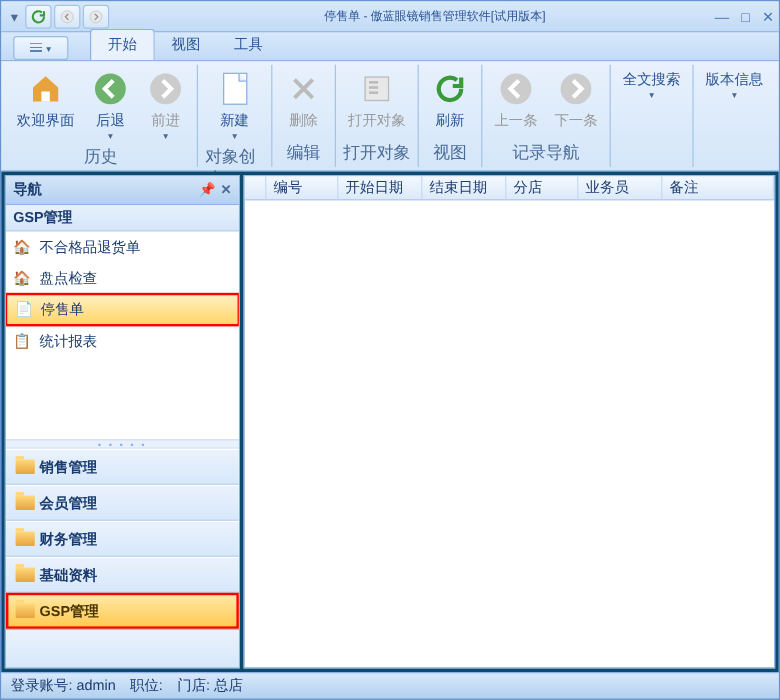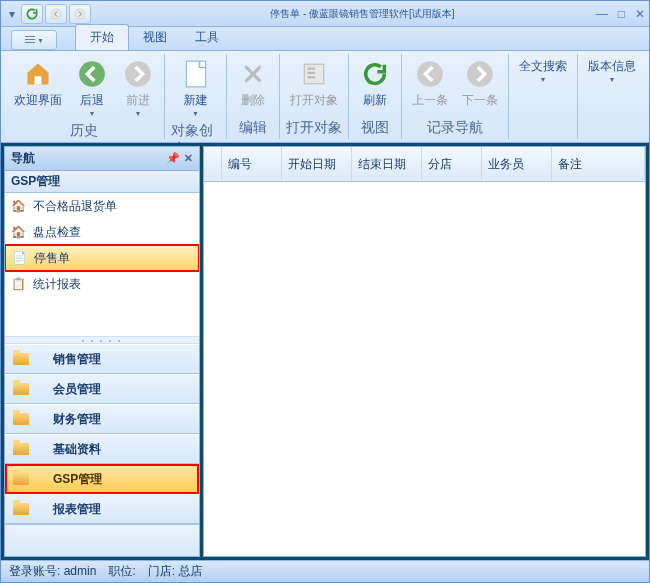--- a/index.html
+++ b/index.html
@@ -37,27 +37,27 @@
 .nav-header .sp { flex: 1; }
 .nav-header .hicon { color: #4a6b96; margin-left: 4px; font-size: 11px; }
 .nav-subheader { height: 22px; background: linear-gradient(#e8f1fc,#d4e6f9); display: flex; align-items: center; padding: 0 6px; color: #1a3c6e; font-weight: bold; border-bottom: 1px solid #a6c3e6; }
 .nav-items { flex: 1; overflow: auto; background: #fff; }
 .nav-item { height: 26px; display: flex; align-items: center; padding: 0 6px; gap: 6px; color: #1a3c6e; cursor: default; }
 .nav-item .icon { width: 16px; height: 16px; display: flex; align-items: center; justify-content: center; }
 .nav-item.selected { background: linear-gradient(#fff0c0,#ffd66a); border: 1px solid #e8a33d; }
 .nav-item.highlight { outline: 2px solid #ff0000; outline-offset: -1px; }
 .nav-splitter { height: 8px; background: #e8f1fc; display: flex; align-items: center; justify-content: center; color: #8db2e3; font-size: 8px; letter-spacing: 2px; border-top: 1px solid #cddff2; border-bottom: 1px solid #cddff2; }
 .nav-groups { background: #fff; }
-.nav-group { height: 30px; display: flex; align-items: center; padding: 0 8px; gap: 24px; background: linear-gradient(#eaf2fc,#d7e8fb); border-top: 1px solid #fff; border-bottom: 1px solid #a6c3e6; color: #1a3c6e; font-weight: bold; cursor: default; }
+.nav-group { height: 30px; display: flex; align-items: center; padding: 0 8px; gap: 4px; background: linear-gradient(#eaf2fc,#d7e8fb); border-top: 1px solid #fff; border-bottom: 1px solid #a6c3e6; color: #1a3c6e; font-weight: bold; cursor: default; }
 .nav-group.selected { background: linear-gradient(#ffe9a8,#ffc94f); border-top: 1px solid #ffd98b; border-bottom: 1px solid #e8a33d; color: #4a3500; }
 .nav-group.highlight { outline: 2px solid #ff0000; outline-offset: -2px; }
 .nav-bottom { height: 32px; border-top: 1px solid #a6c3e6; background: linear-gradient(#eaf2fc,#d7e8fb); }
 
 .content { flex: 1; background: #fff; border: 1px solid #8db2e3; display: flex; flex-direction: column; }
-.grid-header { height: 35px; display: flex; background: linear-gradient(#f3f8fe,#dce9f9); border-bottom: 1px solid #a6c3e6; }
+.grid-header { height: 20px; display: flex; background: linear-gradient(#f3f8fe,#dce9f9); border-bottom: 1px solid #a6c3e6; }
 .grid-header .col { border-right: 1px solid #c3dbf6; display: flex; align-items: center; padding: 0 6px; color: #1a3c6e; }
 .grid-body { flex: 1; }
 
 .statusbar { height: 22px; background: linear-gradient(#d7e8fb,#b3d0ef); border-top: 1px solid #8db2e3; display: flex; align-items: center; padding: 0 8px; color: #1a3c6e; gap: 12px; }
 .folder-icon { width: 16px; height: 12px; background: linear-gradient(#ffd87a,#e8a33d); border-radius: 1px; position: relative; }
 .folder-icon::before { content: ""; position: absolute; top: -3px; left: 0; width: 7px; height: 3px; background: #ffd87a; border-radius: 1px 1px 0 0; }
 svg { display: block; }
 </style>
 </head>
 <body>
@@ -278,24 +278,20 @@
           <span>财务管理</span>
         </div>
       <div class="nav-group">
           <span class="folder-icon"></span>
           <span>基础资料</span>
         </div>
       <div class="nav-group selected highlight">
           <span class="folder-icon"></span>
           <span>GSP管理</span>
         </div>
-      <div class="nav-group">
-          <span class="folder-icon"></span>
-          <span>报表管理</span>
-        </div>
     </div>
     <div class="nav-bottom"></div>
   </div>
 
   <div class="content">
     <div class="grid-header">
       <div class="col" style="width:18px"></div>
       <div class="col" style="width:60px">编号</div>
       <div class="col" style="width:70px">开始日期</div>
       <div class="col" style="width:70px">结束日期</div>

